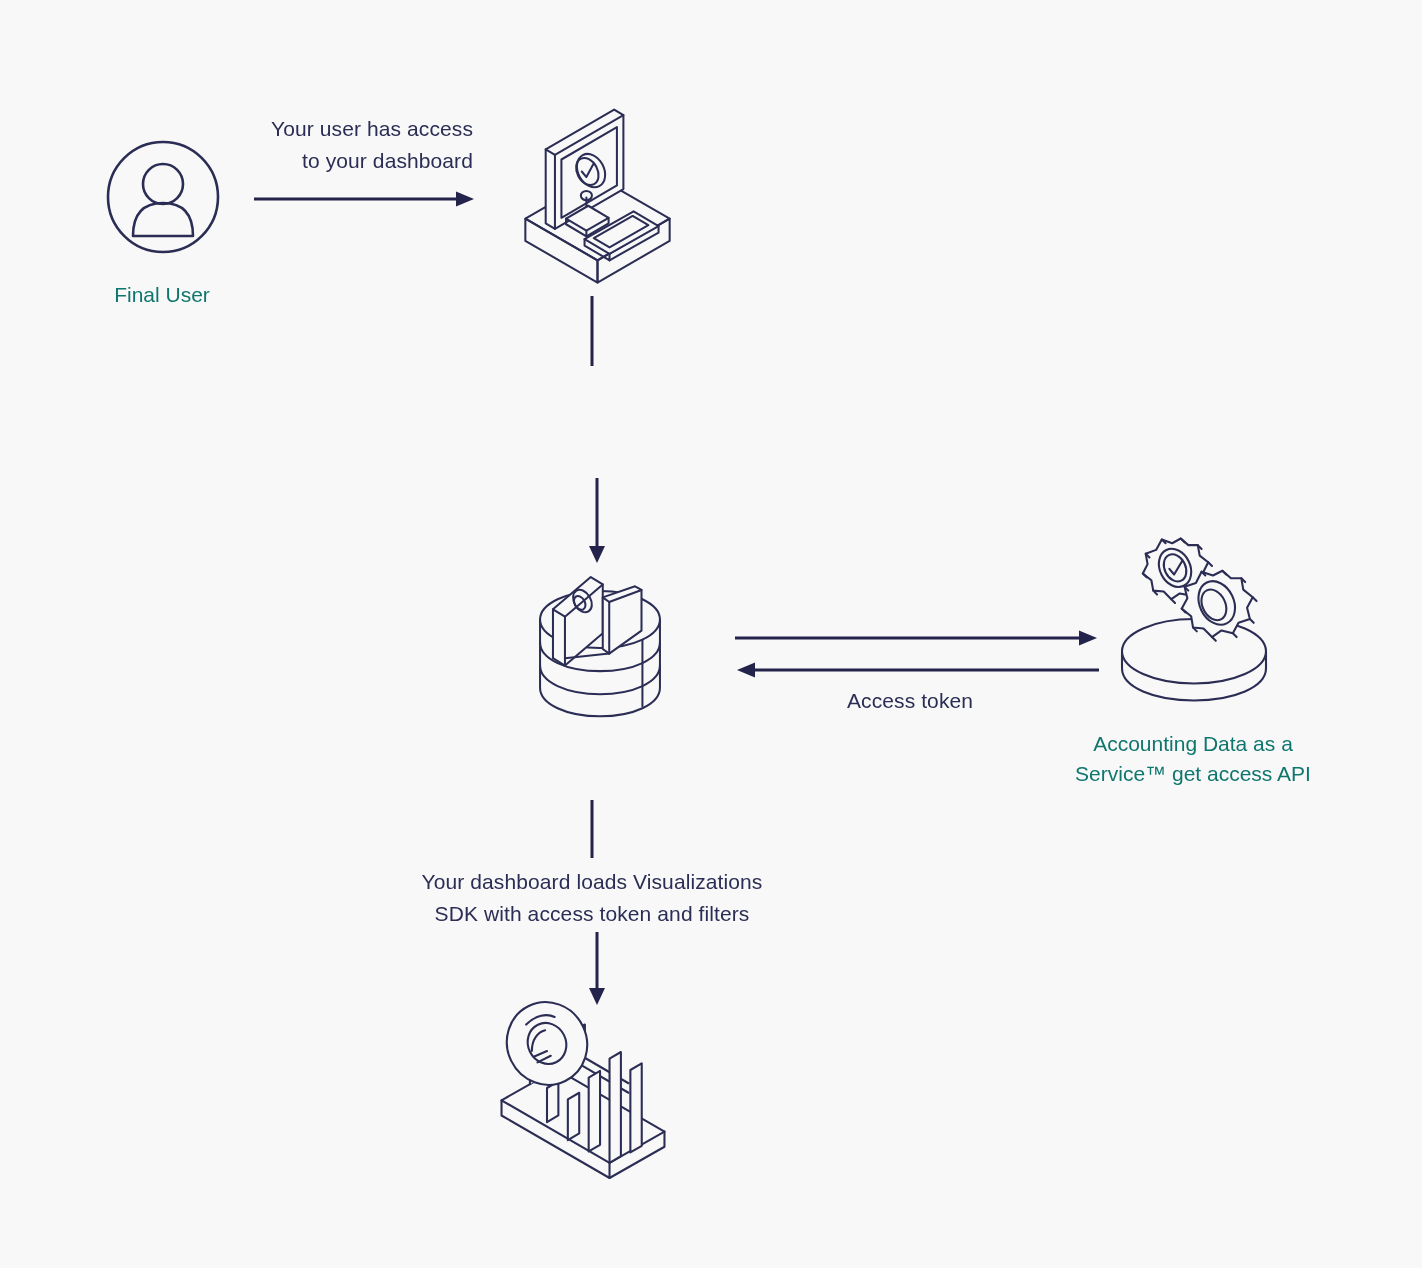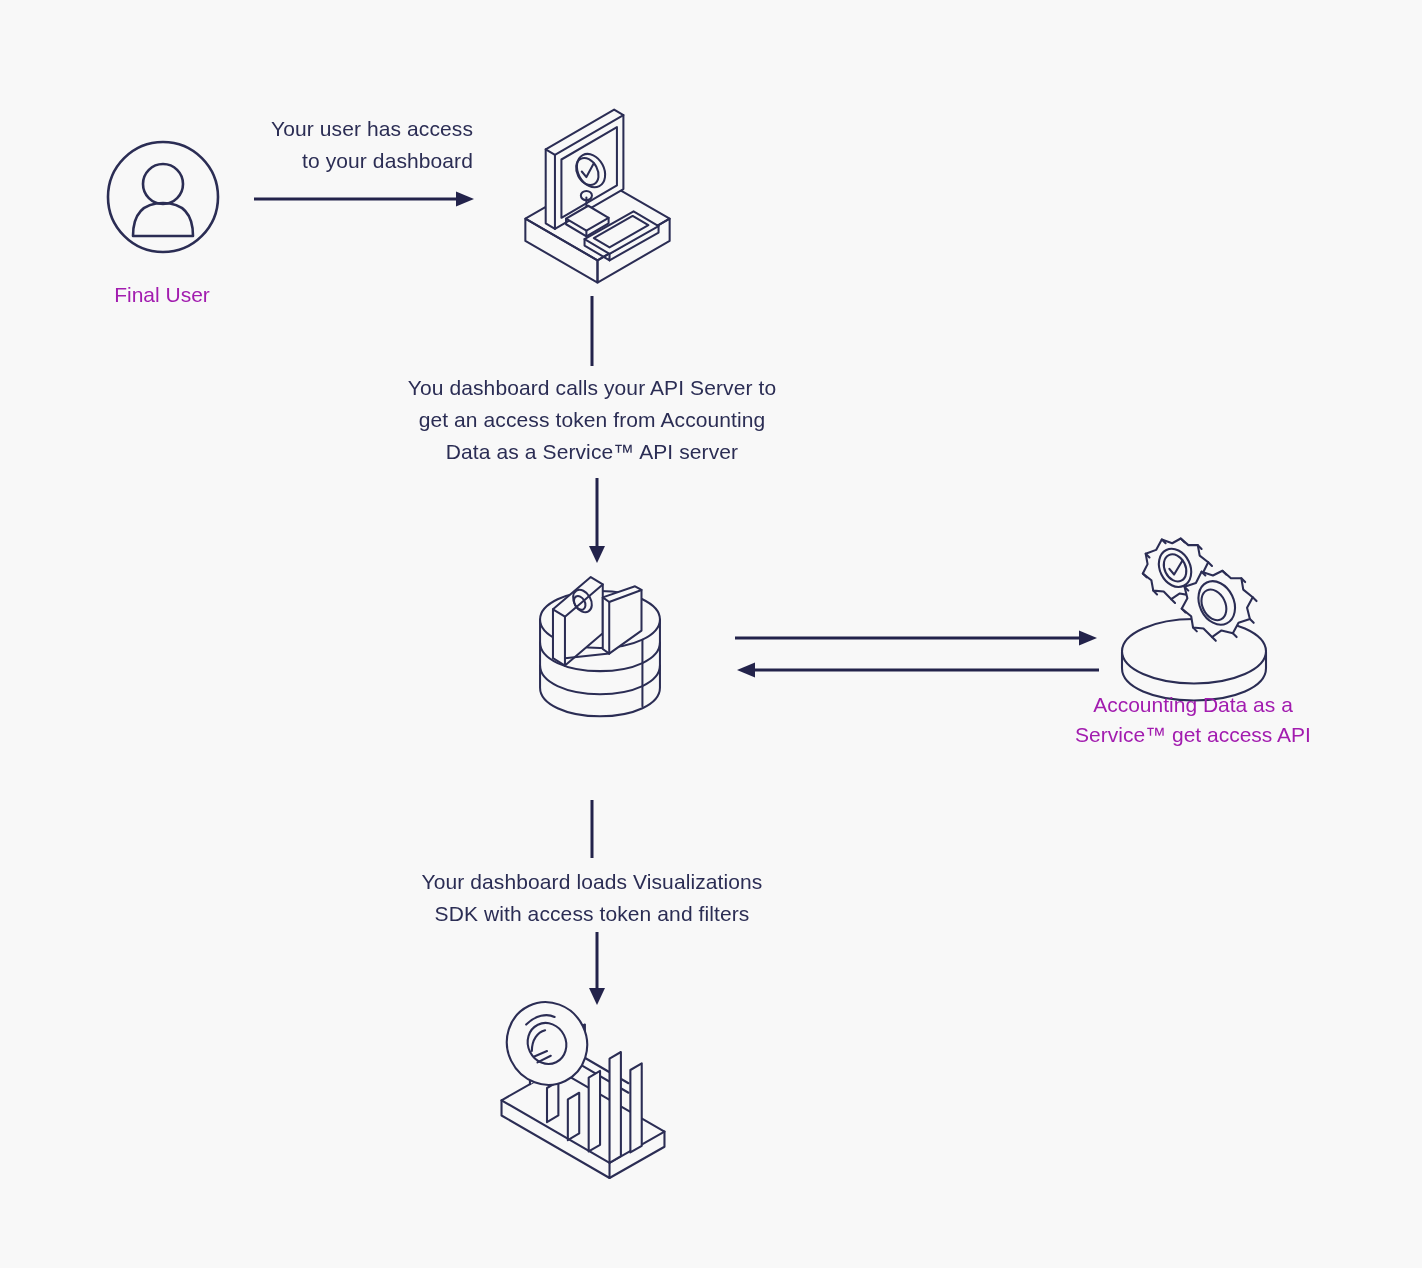--- a/index.html
+++ b/index.html
@@ -22,21 +22,21 @@
     position: absolute;
     color: #2b2d54;
     font-size: 21px;
     line-height: 32px;
     text-align: center;
     white-space: pre-line;
     letter-spacing: 0.1px;
   }
   .node-caption {
     position: absolute;
-    color: #a21caf;
+    color: #0f766e;
     font-size: 21px;
     line-height: 30px;
     text-align: center;
     white-space: pre-line;
   }
   .icon-box {
     position: absolute;
   }
   .icon-box svg {
     display: block;
@@ -131,23 +131,20 @@
       <polygon class="stroke-thin" points="96,145 138,121 155,131 113,155"></polygon>
     </svg>
   </div>
 
   <div class="connector" style="left:586px; top:296px; width:12px; height:70px;">
     <svg width="12" height="70" viewBox="0 0 12 70">
       <line class="arrowline" x1="6" y1="0" x2="6" y2="70"></line>
     </svg>
   </div>
 
-  <div class="label" style="left:352px; top:372px; width:480px;">You dashboard calls your API Server to
-get an access token from Accounting
-Data as a Service™ API server</div>
 
   <div class="connector" style="left:586px; top:478px; width:22px; height:86px;">
     <svg width="22" height="86" viewBox="0 0 22 86">
       <line class="arrowline" x1="11" y1="0" x2="11" y2="70"></line>
       <polygon class="arrowhead" points="3,68 19,68 11,85"></polygon>
     </svg>
   </div>
 
   <div class="icon-box" style="left:520px; top:566px; width:160px; height:166px;">
     <svg width="160" height="166" viewBox="0 0 170 180">
@@ -187,20 +184,21 @@
     </svg>
   </div>
 
   <div class="connector" style="left:733px; top:658px; width:368px; height:24px;">
     <svg width="368" height="24" viewBox="0 0 368 24">
       <line class="arrowline" x1="20" y1="12" x2="366" y2="12"></line>
       <polygon class="arrowhead" points="22,4.5 4,12 22,19.5"></polygon>
     </svg>
   </div>
 
+  <div class="label" style="left:790px; top:685px; width:240px;">Access token</div>
 
   <div class="icon-box" style="left:1108px; top:530px; width:172px; height:180px;">
     <svg width="172" height="180" viewBox="0 0 180 190">
 
       <path class="fillwhite" d="M14,128 L14,146 C14,166 48,180 90,180 C132,180 166,166 166,146 L166,128 Z"></path>
       <path class="stroke-thin" d="M14,128 L14,146 C14,166 48,180 90,180 C132,180 166,166 166,146 L166,128"></path>
       <ellipse class="fillwhite" cx="90" cy="128" rx="76" ry="34"></ellipse>
       <ellipse class="stroke-thin" cx="90" cy="128" rx="76" ry="34"></ellipse>
 
       <g transform="translate(26,8)">
@@ -215,21 +213,21 @@
 
       <g transform="translate(62,42)">
         <path class="fillwhite" d="M36,2 L48,6 L58,1 L67,9 L78,9 L80,21 L90,29 L84,40 L87,52 L75,56 L69,67 L57,64 L47,71 L38,62 L27,61 L25,49 L15,41 L21,30 L18,18 L30,14 Z"></path>
         <path class="stroke-thin" d="M36,2 L48,6 L58,1 L67,9 L78,9 L80,21 L90,29 L84,40 L87,52 L75,56 L69,67 L57,64 L47,71 L38,62 L27,61 L25,49 L15,41 L21,30 L18,18 L30,14 Z"></path>
         <path class="stroke-thin" d="M36,2 L40,6 M58,1 L62,5 M78,9 L82,13 M90,29 L94,33 M87,52 L91,56 M69,67 L73,71 M47,71 L51,75 M27,61 L31,65 M15,41 L19,45 M18,18 L22,22"></path>
         <ellipse class="stroke-thin" cx="52" cy="35" rx="18" ry="24" transform="rotate(-26 52 35)"></ellipse>
         <ellipse class="stroke-thin" cx="49" cy="37" rx="12" ry="17" transform="rotate(-26 49 37)"></ellipse>
       </g>
     </svg>
   </div>
-  <div class="node-caption" style="left:1043px; top:690px; width:300px;">Accounting Data as a
+  <div class="node-caption" style="left:1043px; top:729px; width:300px;">Accounting Data as a
 Service™ get access API</div>
 
   <div class="connector" style="left:586px; top:800px; width:12px; height:58px;">
     <svg width="12" height="58" viewBox="0 0 12 58">
       <line class="arrowline" x1="6" y1="0" x2="6" y2="58"></line>
     </svg>
   </div>
 
   <div class="label" style="left:352px; top:866px; width:480px;">Your dashboard loads Visualizations
 SDK with access token and filters</div>

